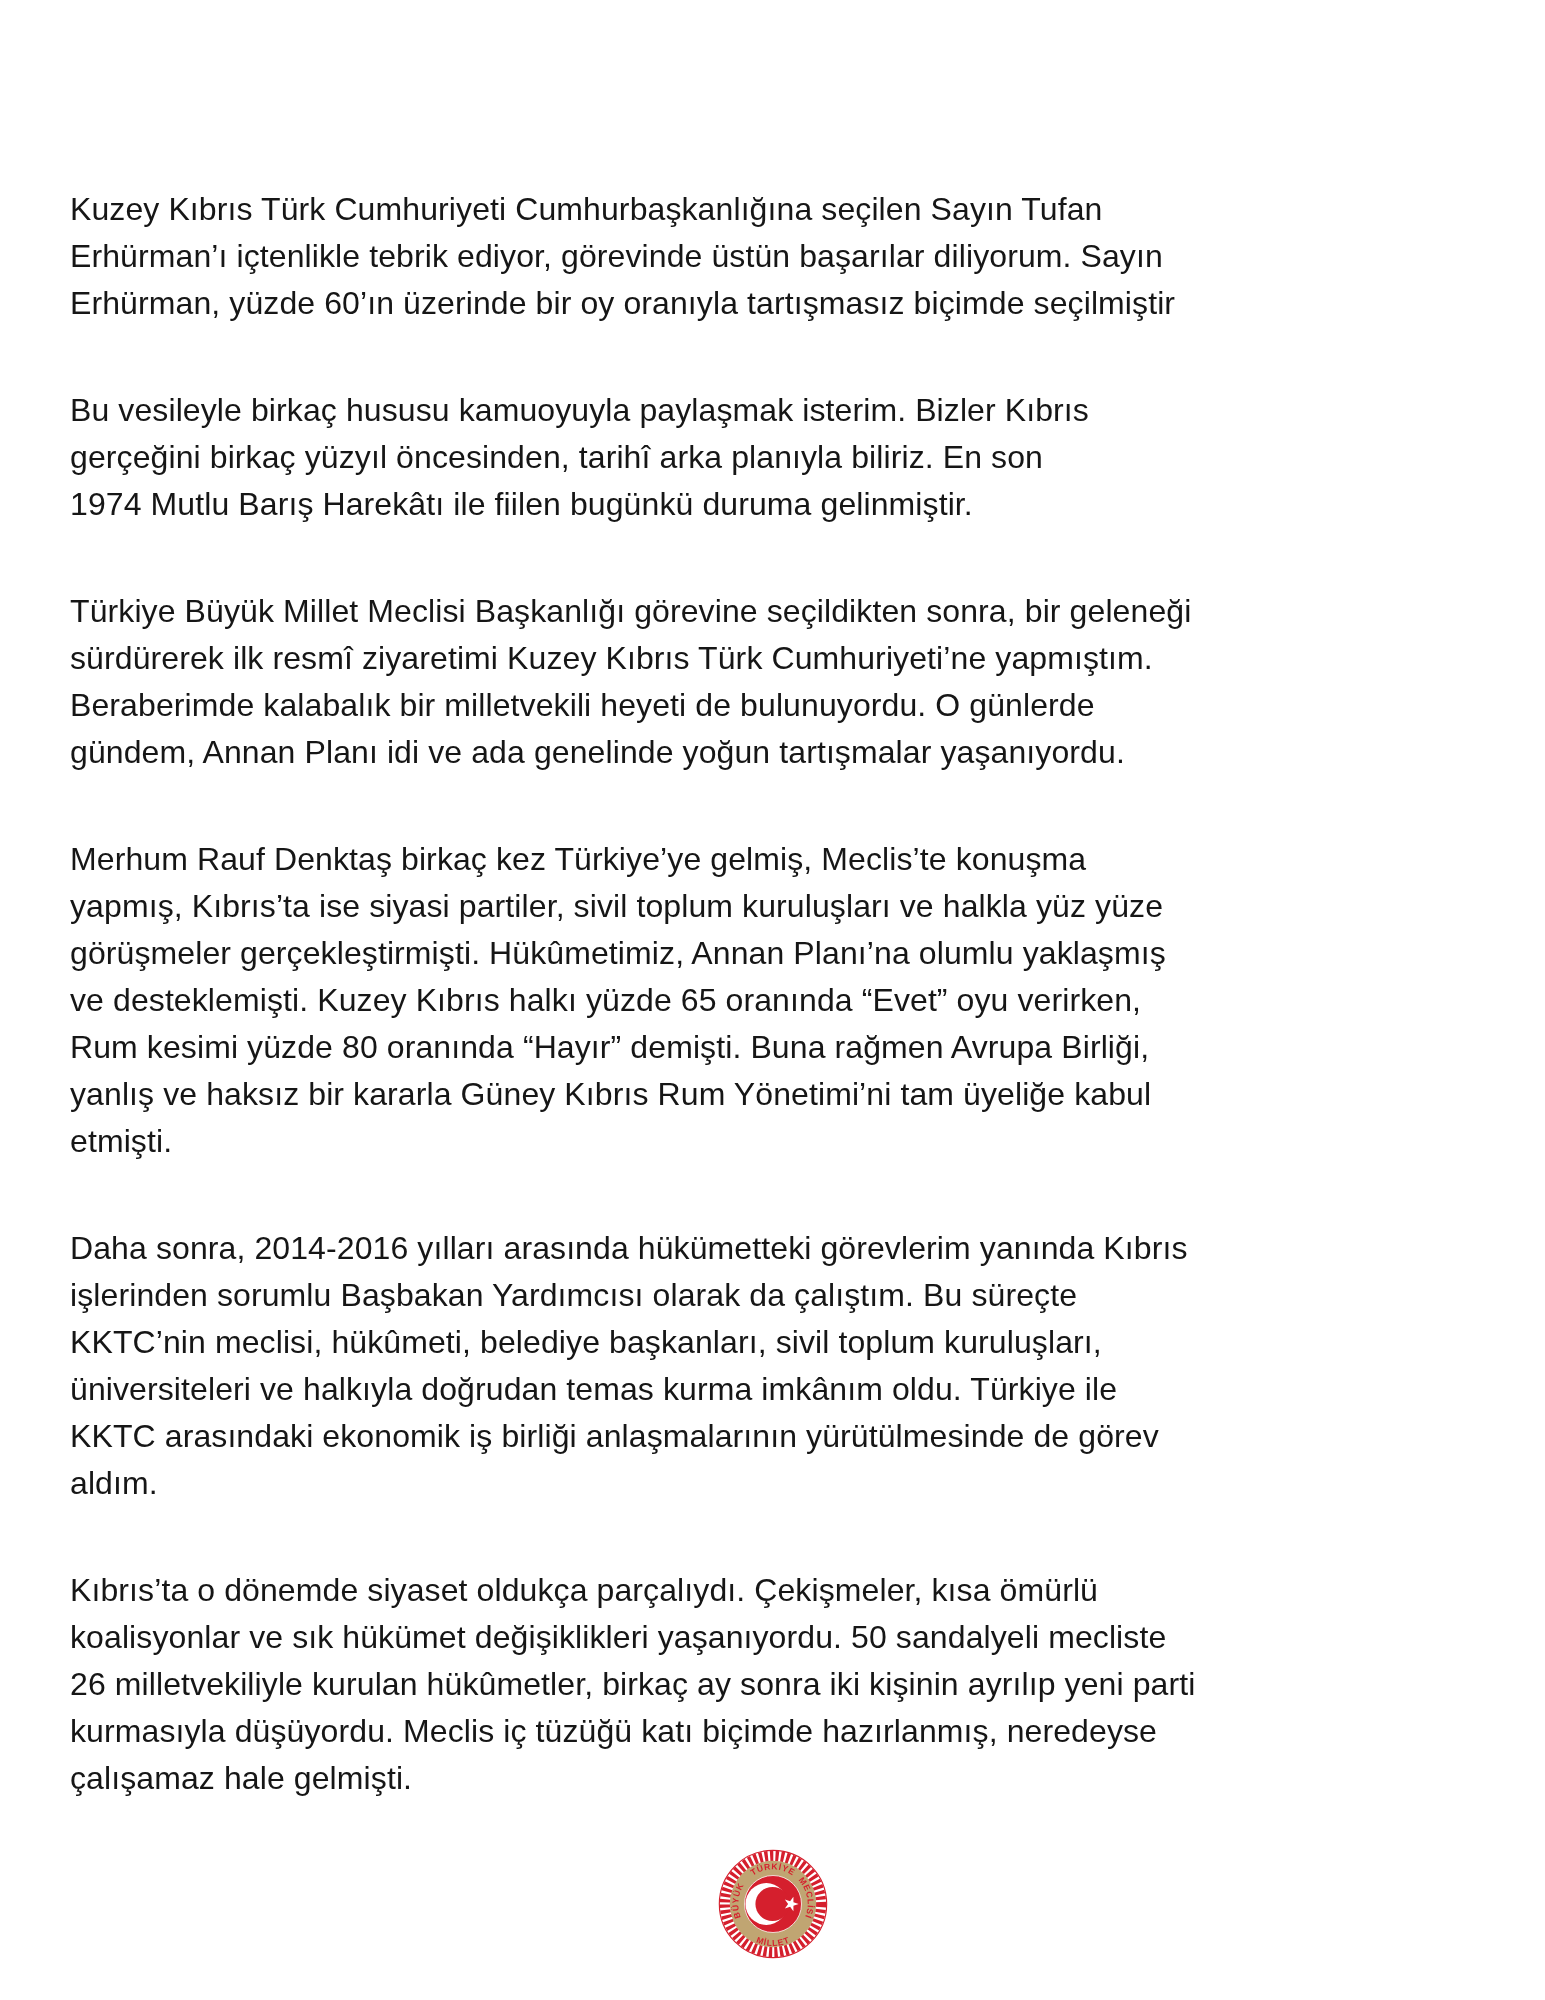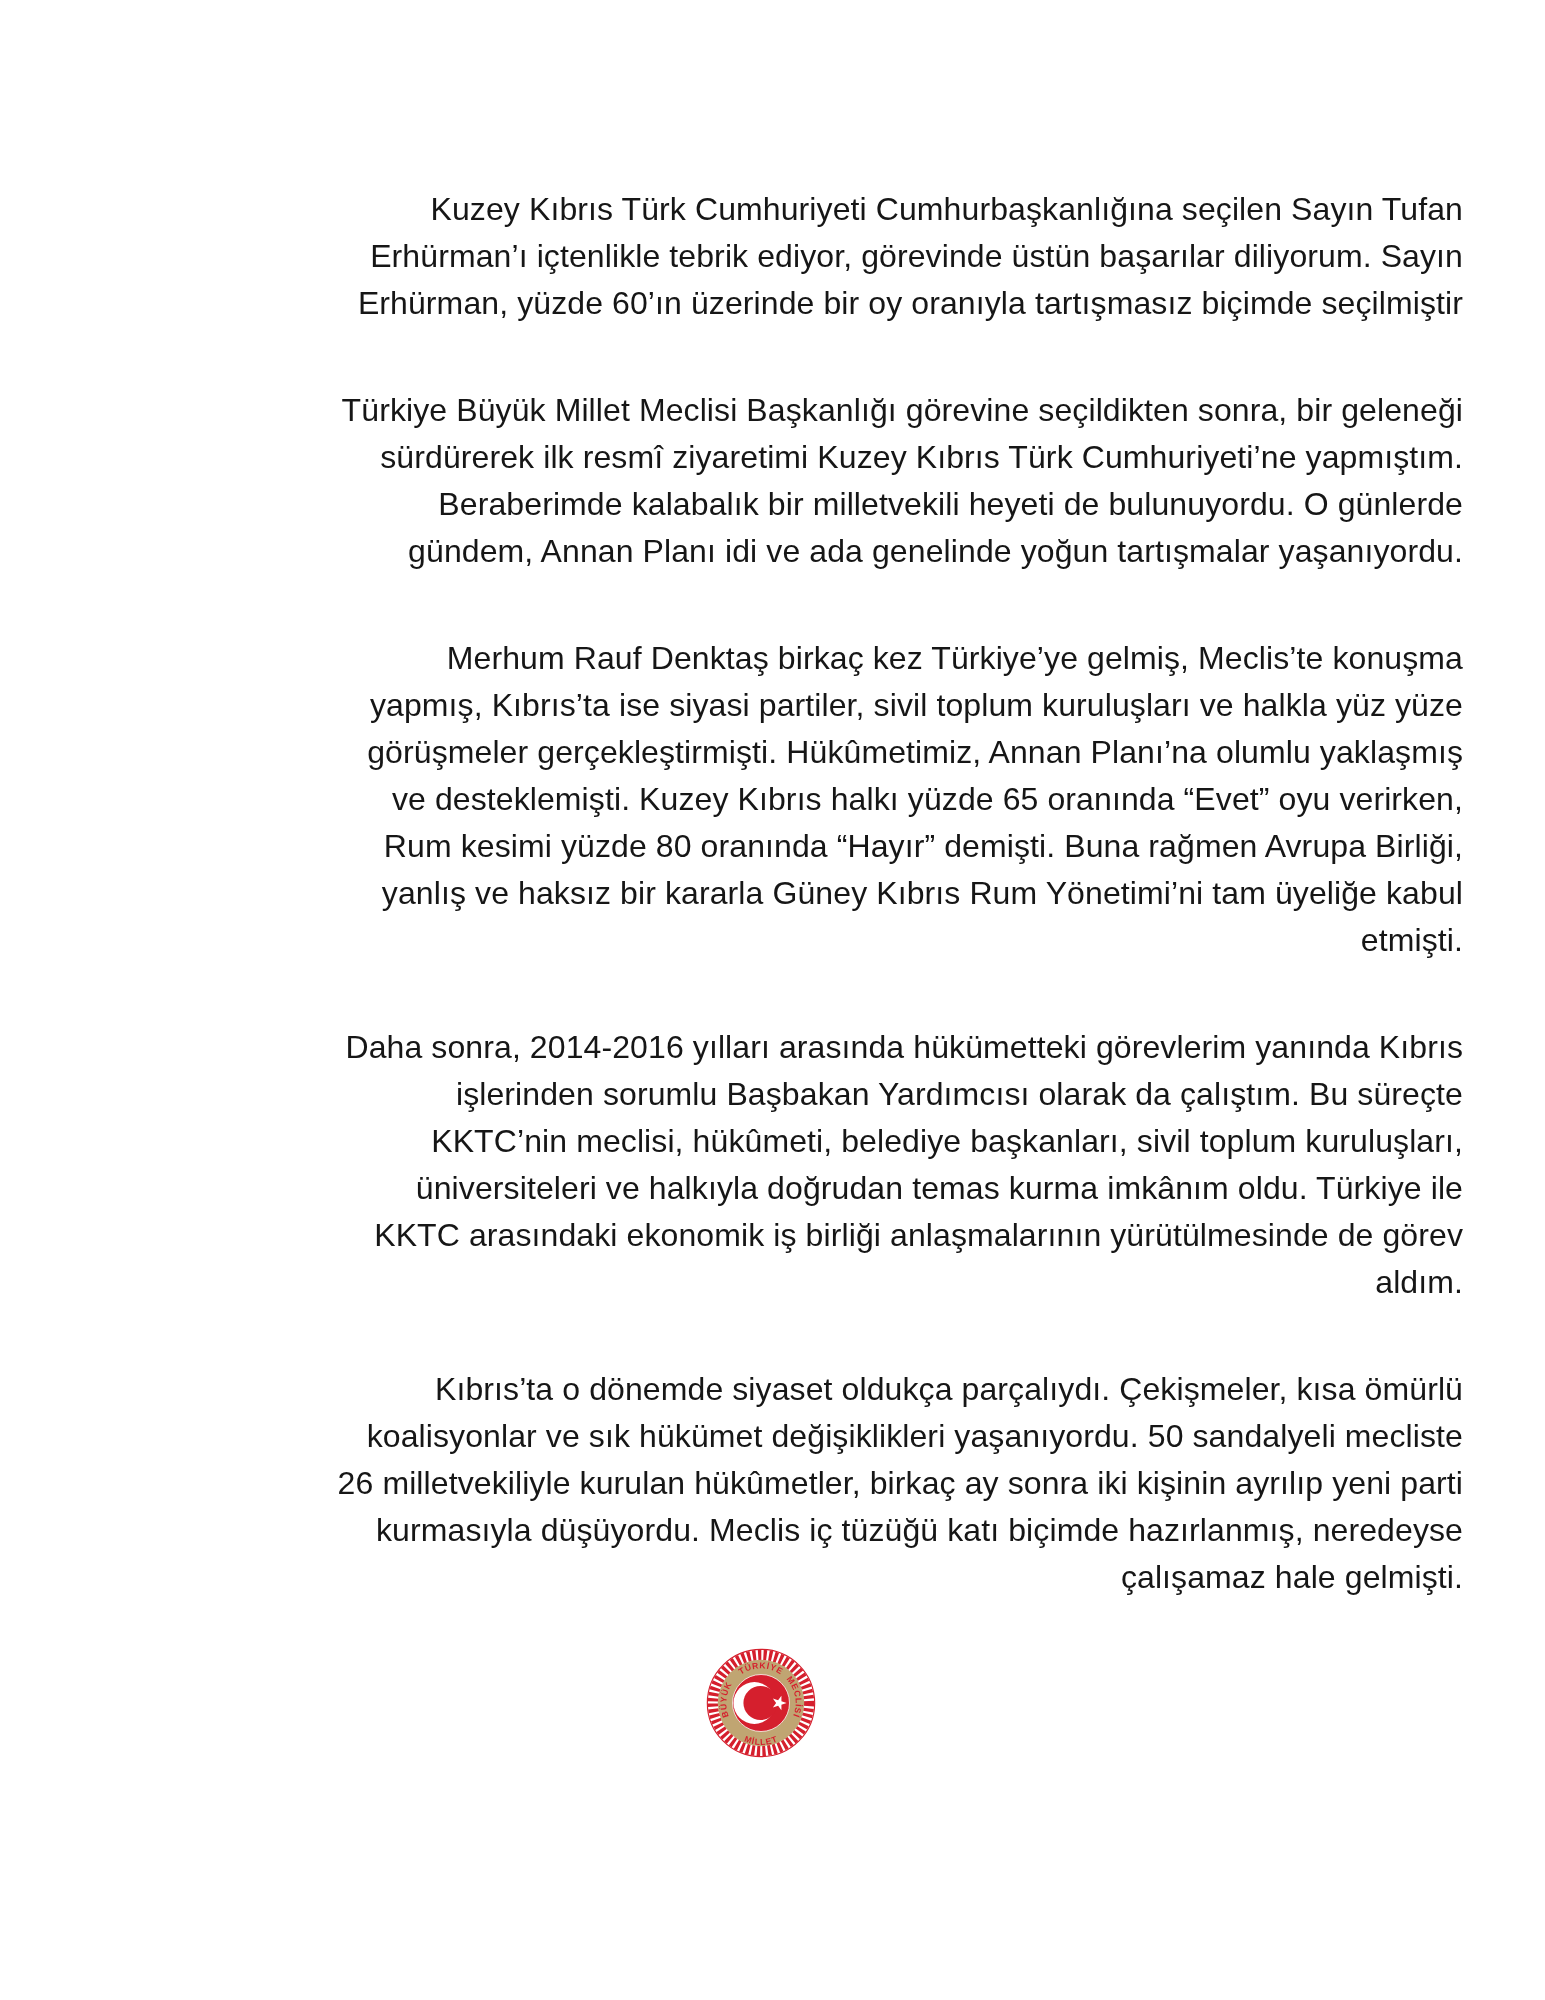--- a/index.html
+++ b/index.html
@@ -12,24 +12,24 @@
     position: relative;
     overflow: hidden;
   }
   .page {
     position: absolute;
     inset: 0;
     background: #ffffff;
   }
   .content {
     position: absolute;
-    left: 58px;
+    left: 70px;
     top: 186px;
     width: 1405px;
-    text-align: right;
+    text-align: left;
     font-size: 32px;
     line-height: 47px;
     letter-spacing: 0.1px;
   }
   .para {
     margin: 0 0 60px 0;
     white-space: pre-line; 
   }
   .para:last-of-type { margin-bottom: 16px; }
   .seal {
@@ -50,20 +50,23 @@
 </style>
 </head>
 <body>
 
 <div class="page">
   <main class="content">
 
     <p class="para">Kuzey Kıbrıs Türk Cumhuriyeti Cumhurbaşkanlığına seçilen Sayın Tufan
 Erhürman’ı içtenlikle tebrik ediyor, görevinde üstün başarılar diliyorum. Sayın
 Erhürman, yüzde 60’ın üzerinde bir oy oranıyla tartışmasız biçimde seçilmiştir</p>
+    <p class="para">Bu vesileyle birkaç hususu kamuoyuyla paylaşmak isterim. Bizler Kıbrıs
+gerçeğini birkaç yüzyıl öncesinden, tarihî arka planıyla biliriz. En son
+1974 Mutlu Barış Harekâtı ile fiilen bugünkü duruma gelinmiştir.</p>
     <p class="para">Türkiye Büyük Millet Meclisi Başkanlığı görevine seçildikten sonra, bir geleneği
 sürdürerek ilk resmî ziyaretimi Kuzey Kıbrıs Türk Cumhuriyeti’ne yapmıştım.
 Beraberimde kalabalık bir milletvekili heyeti de bulunuyordu. O günlerde
 gündem, Annan Planı idi ve ada genelinde yoğun tartışmalar yaşanıyordu.</p>
     <p class="para">Merhum Rauf Denktaş birkaç kez Türkiye’ye gelmiş, Meclis’te konuşma
 yapmış, Kıbrıs’ta ise siyasi partiler, sivil toplum kuruluşları ve halkla yüz yüze
 görüşmeler gerçekleştirmişti. Hükûmetimiz, Annan Planı’na olumlu yaklaşmış
 ve desteklemişti. Kuzey Kıbrıs halkı yüzde 65 oranında “Evet” oyu verirken,
 Rum kesimi yüzde 80 oranında “Hayır” demişti. Buna rağmen Avrupa Birliği,
 yanlış ve haksız bir kararla Güney Kıbrıs Rum Yönetimi’ni tam üyeliğe kabul

